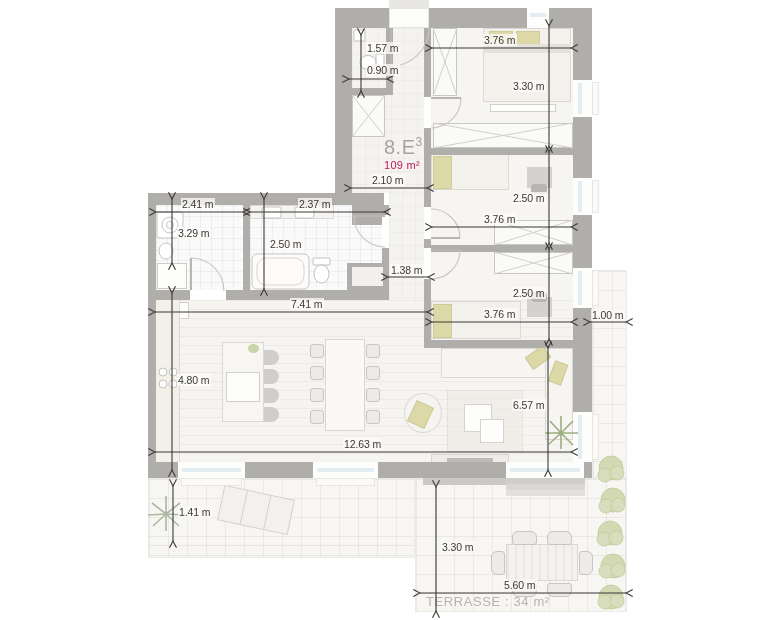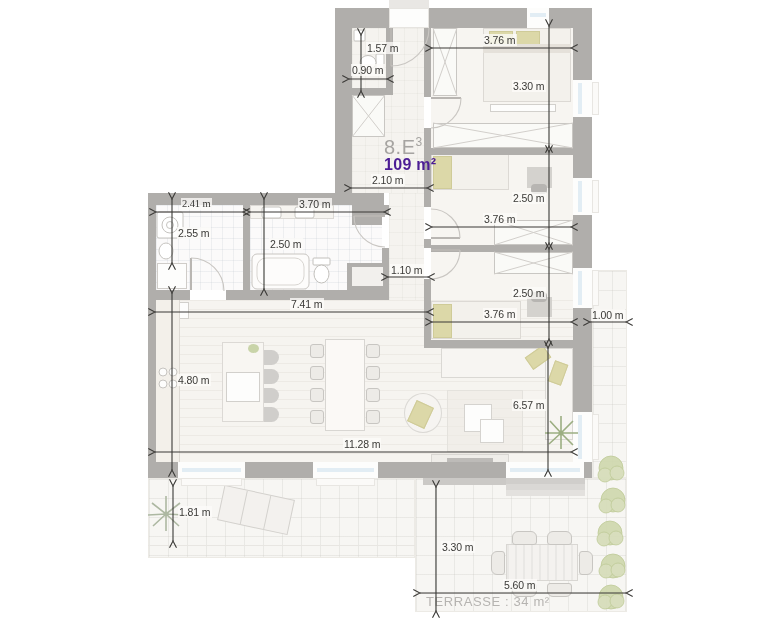--- a/index.html
+++ b/index.html
@@ -19,21 +19,21 @@
   .furn-w{position:absolute;box-sizing:border-box;background:#fdfdfc;border:1px solid #d2d0cc;}
   .furn-b{position:absolute;box-sizing:border-box;background:#f3f1ec;border:1px solid #dcd9d4;}
   .pillow{position:absolute;background:#dcd8a8;border:1px solid #cfcb98;}
   .furn-g{position:absolute;box-sizing:border-box;background:#d4d2ce;}
   .chair{position:absolute;box-sizing:border-box;background:#edebe7;border:1px solid #c8c6c2;border-radius:3px;}
   .stool{position:absolute;background:#d0cecb;border-radius:0 8px 8px 0;}
   .dim-label{position:absolute;font-size:10.5px;line-height:12px;color:#3a3936;letter-spacing:-0.1px;white-space:nowrap;background:rgba(252,251,249,.78);padding:0 1px;z-index:30;}
   .unit-label{position:absolute;left:384px;top:132px;z-index:25;color:#a6a4a1;}
   .unit-name{font-size:20px;line-height:21px;letter-spacing:.5px;}
   .unit-name sup{font-size:12px;}
-  .unit-area{font-size:16px;line-height:14px;color:#4c1d95;letter-spacing:.3px;font-weight:bold;}
+  .unit-area{font-size:11px;line-height:14px;color:#be185d;letter-spacing:.3px;}
   .terrace-label{position:absolute;left:426px;top:594px;font-size:13px;color:#b6b4b1;letter-spacing:.6px;z-index:25;}
   svg.layer{position:absolute;left:0;top:0;z-index:20;pointer-events:none;}
   .dim-line{stroke:#3a3936;stroke-width:1.1;}
 </style>
 </head>
 <body>
 
 <div class="plan">
 
   <div class="abs floor-terrace" style="left:148px;top:478px;width:267px;height:80px;"></div>
@@ -296,39 +296,39 @@
         <line x1="172" y1="293" x2="172" y2="470" class="dim-line" marker-start="url(#arr)" marker-end="url(#arr)"></line>
         <line x1="155" y1="452" x2="571" y2="452" class="dim-line" marker-start="url(#arr)" marker-end="url(#arr)"></line>
         <line x1="548" y1="348" x2="548" y2="470" class="dim-line" marker-start="url(#arr)" marker-end="url(#arr)"></line>
         <line x1="173" y1="486" x2="173" y2="541" class="dim-line" marker-start="url(#arr)" marker-end="url(#arr)"></line>
         <line x1="436" y1="487" x2="436" y2="611" class="dim-line" marker-start="url(#arr)" marker-end="url(#arr)"></line>
         <line x1="420" y1="593" x2="626" y2="593" class="dim-line" marker-start="url(#arr)" marker-end="url(#arr)"></line>
       </g>
   </svg>
   <div id="dim-labels">
       <div class="dim-label" style="left: 366px; top: 42px;">1.57 m</div>
-      <div class="dim-label" style="left: 351px; top: 64px;">0.90 m</div>
+      <div class="dim-label" style="left: 366px; top: 64px;">0.90 m</div>
       <div class="dim-label" style="left: 483px; top: 34px;">3.76 m</div>
       <div class="dim-label" style="left: 512px; top: 80px;">3.30 m</div>
       <div class="dim-label" style="left: 371px; top: 174px;">2.10 m</div>
       <div class="dim-label" style="left: 512px; top: 192px;">2.50 m</div>
       <div class="dim-label" style="left: 483px; top: 213px;">3.76 m</div>
       <div class="dim-label" style="left: 512px; top: 287px;">2.50 m</div>
       <div class="dim-label" style="left: 483px; top: 308px;">3.76 m</div>
       <div class="dim-label" style="left: 591px; top: 309px;">1.00 m</div>
-      <div class="dim-label" style="left: 181px; top: 198px; font-family: Liberation Serif, serif;">2.41 m</div>
-      <div class="dim-label" style="left: 177px; top: 227px;">2.55 m</div>
-      <div class="dim-label" style="left: 298px; top: 198px;">3.70 m</div>
+      <div class="dim-label" style="left: 181px; top: 198px;">2.41 m</div>
+      <div class="dim-label" style="left: 177px; top: 227px;">3.29 m</div>
+      <div class="dim-label" style="left: 298px; top: 198px;">2.37 m</div>
       <div class="dim-label" style="left: 269px; top: 238px;">2.50 m</div>
-      <div class="dim-label" style="left: 390px; top: 264px;">1.10 m</div>
+      <div class="dim-label" style="left: 390px; top: 264px;">1.38 m</div>
       <div class="dim-label" style="left: 290px; top: 298px;">7.41 m</div>
       <div class="dim-label" style="left: 177px; top: 374px;">4.80 m</div>
-      <div class="dim-label" style="left: 343px; top: 438px;">11.28 m</div>
+      <div class="dim-label" style="left: 343px; top: 438px;">12.63 m</div>
       <div class="dim-label" style="left: 512px; top: 399px;">6.57 m</div>
-      <div class="dim-label" style="left: 178px; top: 506px;">1.81 m</div>
+      <div class="dim-label" style="left: 178px; top: 506px;">1.41 m</div>
       <div class="dim-label" style="left: 441px; top: 541px;">3.30 m</div>
       <div class="dim-label" style="left: 503px; top: 579px;">5.60 m</div>
     </div>
 
   <div class="unit-label">
     <div class="unit-name"><span>8.E</span><sup>3</sup></div>
     <div class="unit-area">109 m²</div>
   </div>
   <div class="terrace-label">TERRASSE : 34 m²</div>
 

